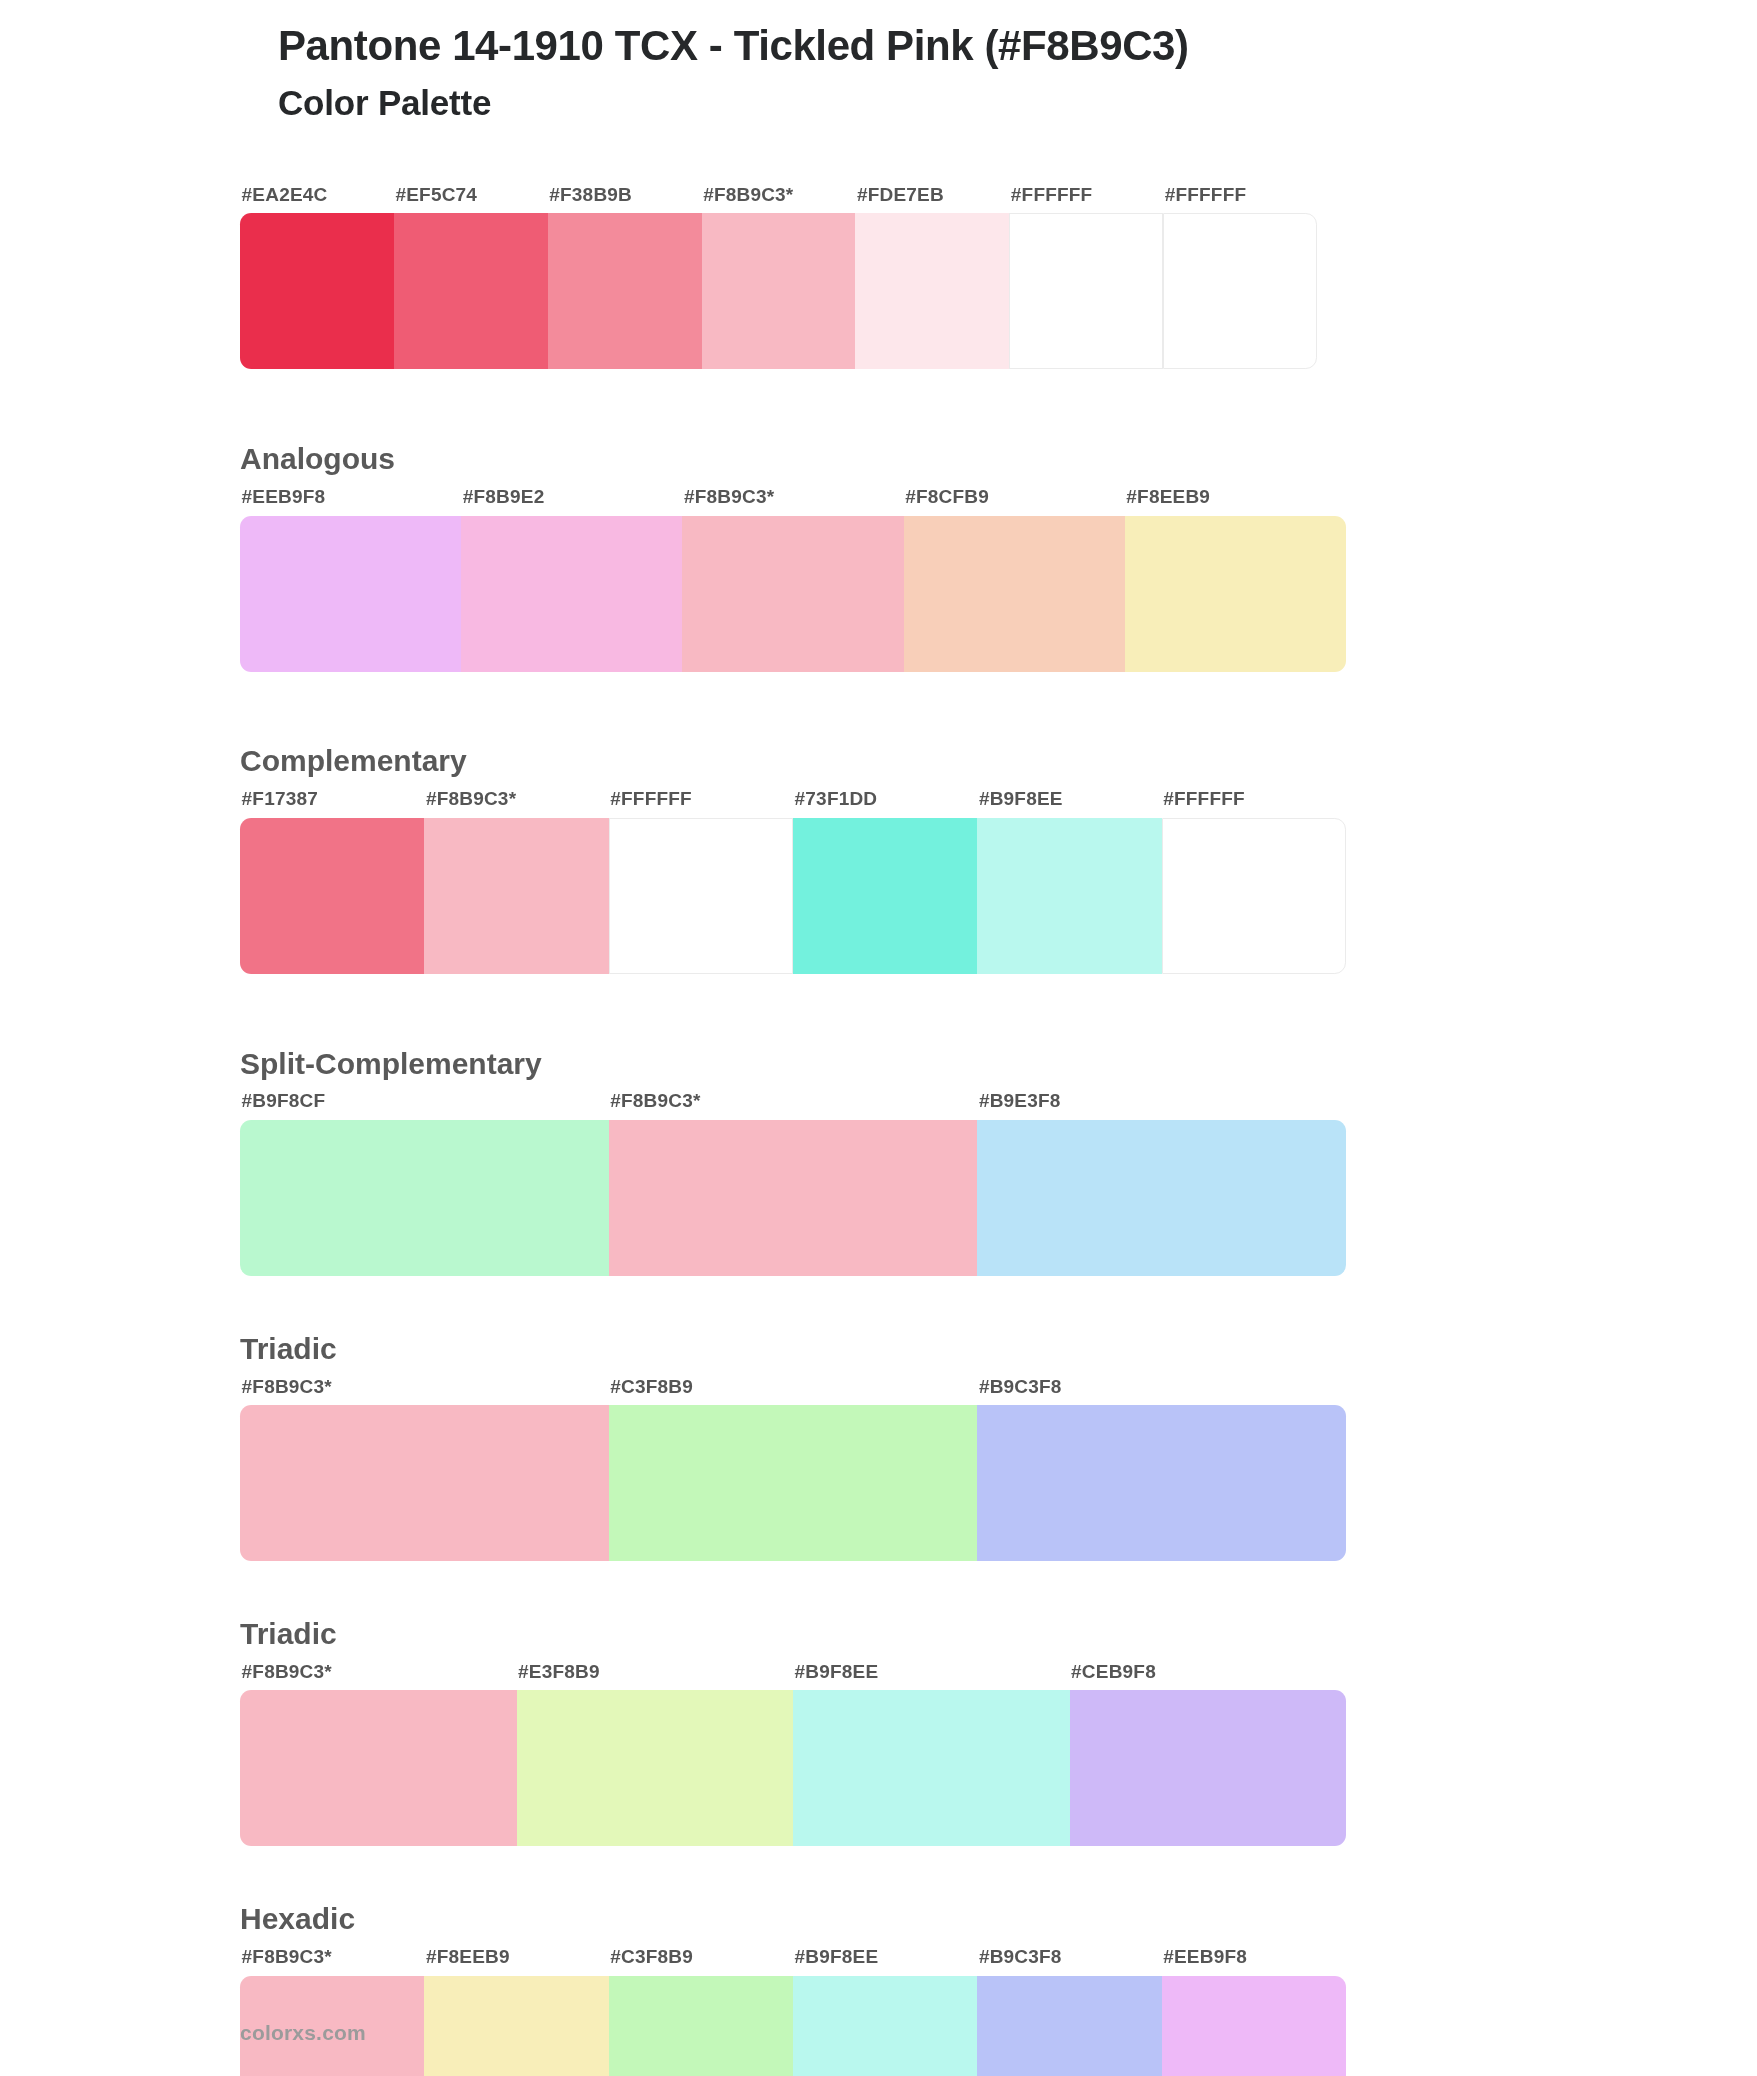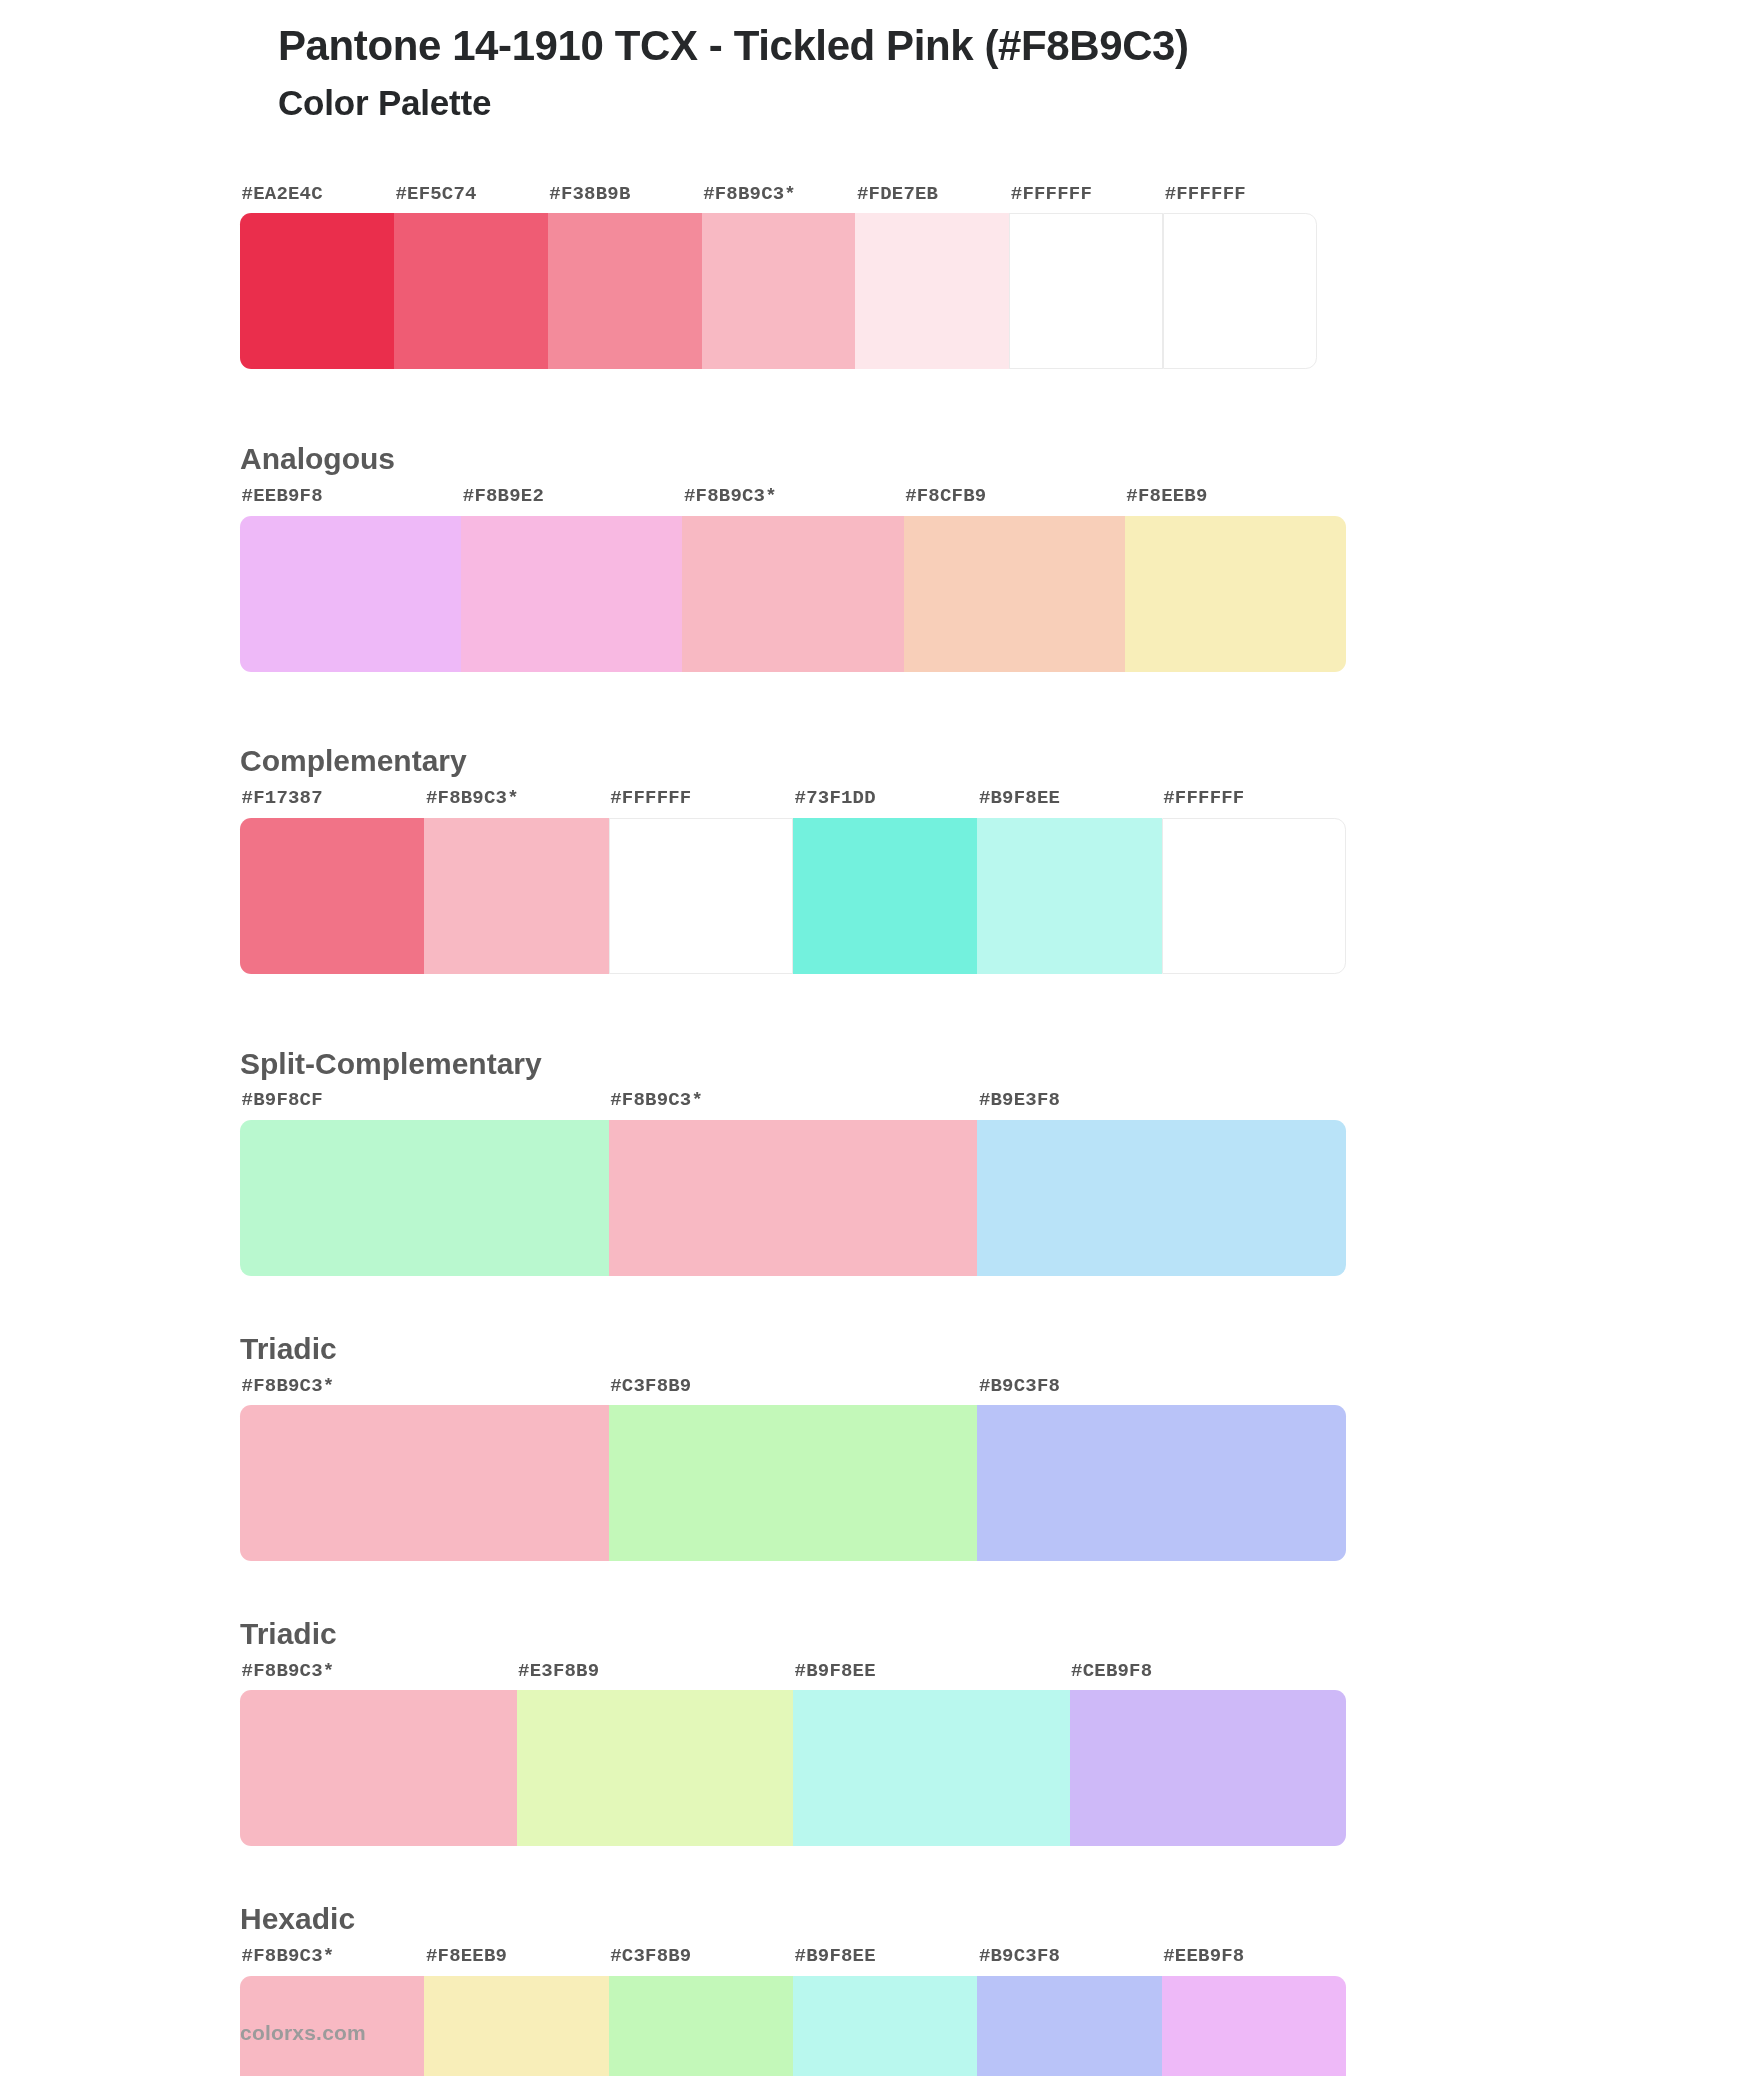--- a/index.html
+++ b/index.html
@@ -69,21 +69,20 @@
     line-height: 1.0;
     padding-top: 11.2px;
   }
 
   .swatch-row {
     position: relative;
     margin-left: 240px;
     display: flex;
     align-items: flex-start;
     height: 188px;
-    font-family: Liberation Mono, monospace;
   }
   .swatch-col {
     position: relative;
     display: flex;
     flex-direction: column;
     align-items: flex-start;
   }
   .swatch-label {
     font-size: 19px;
     font-weight: bold;

